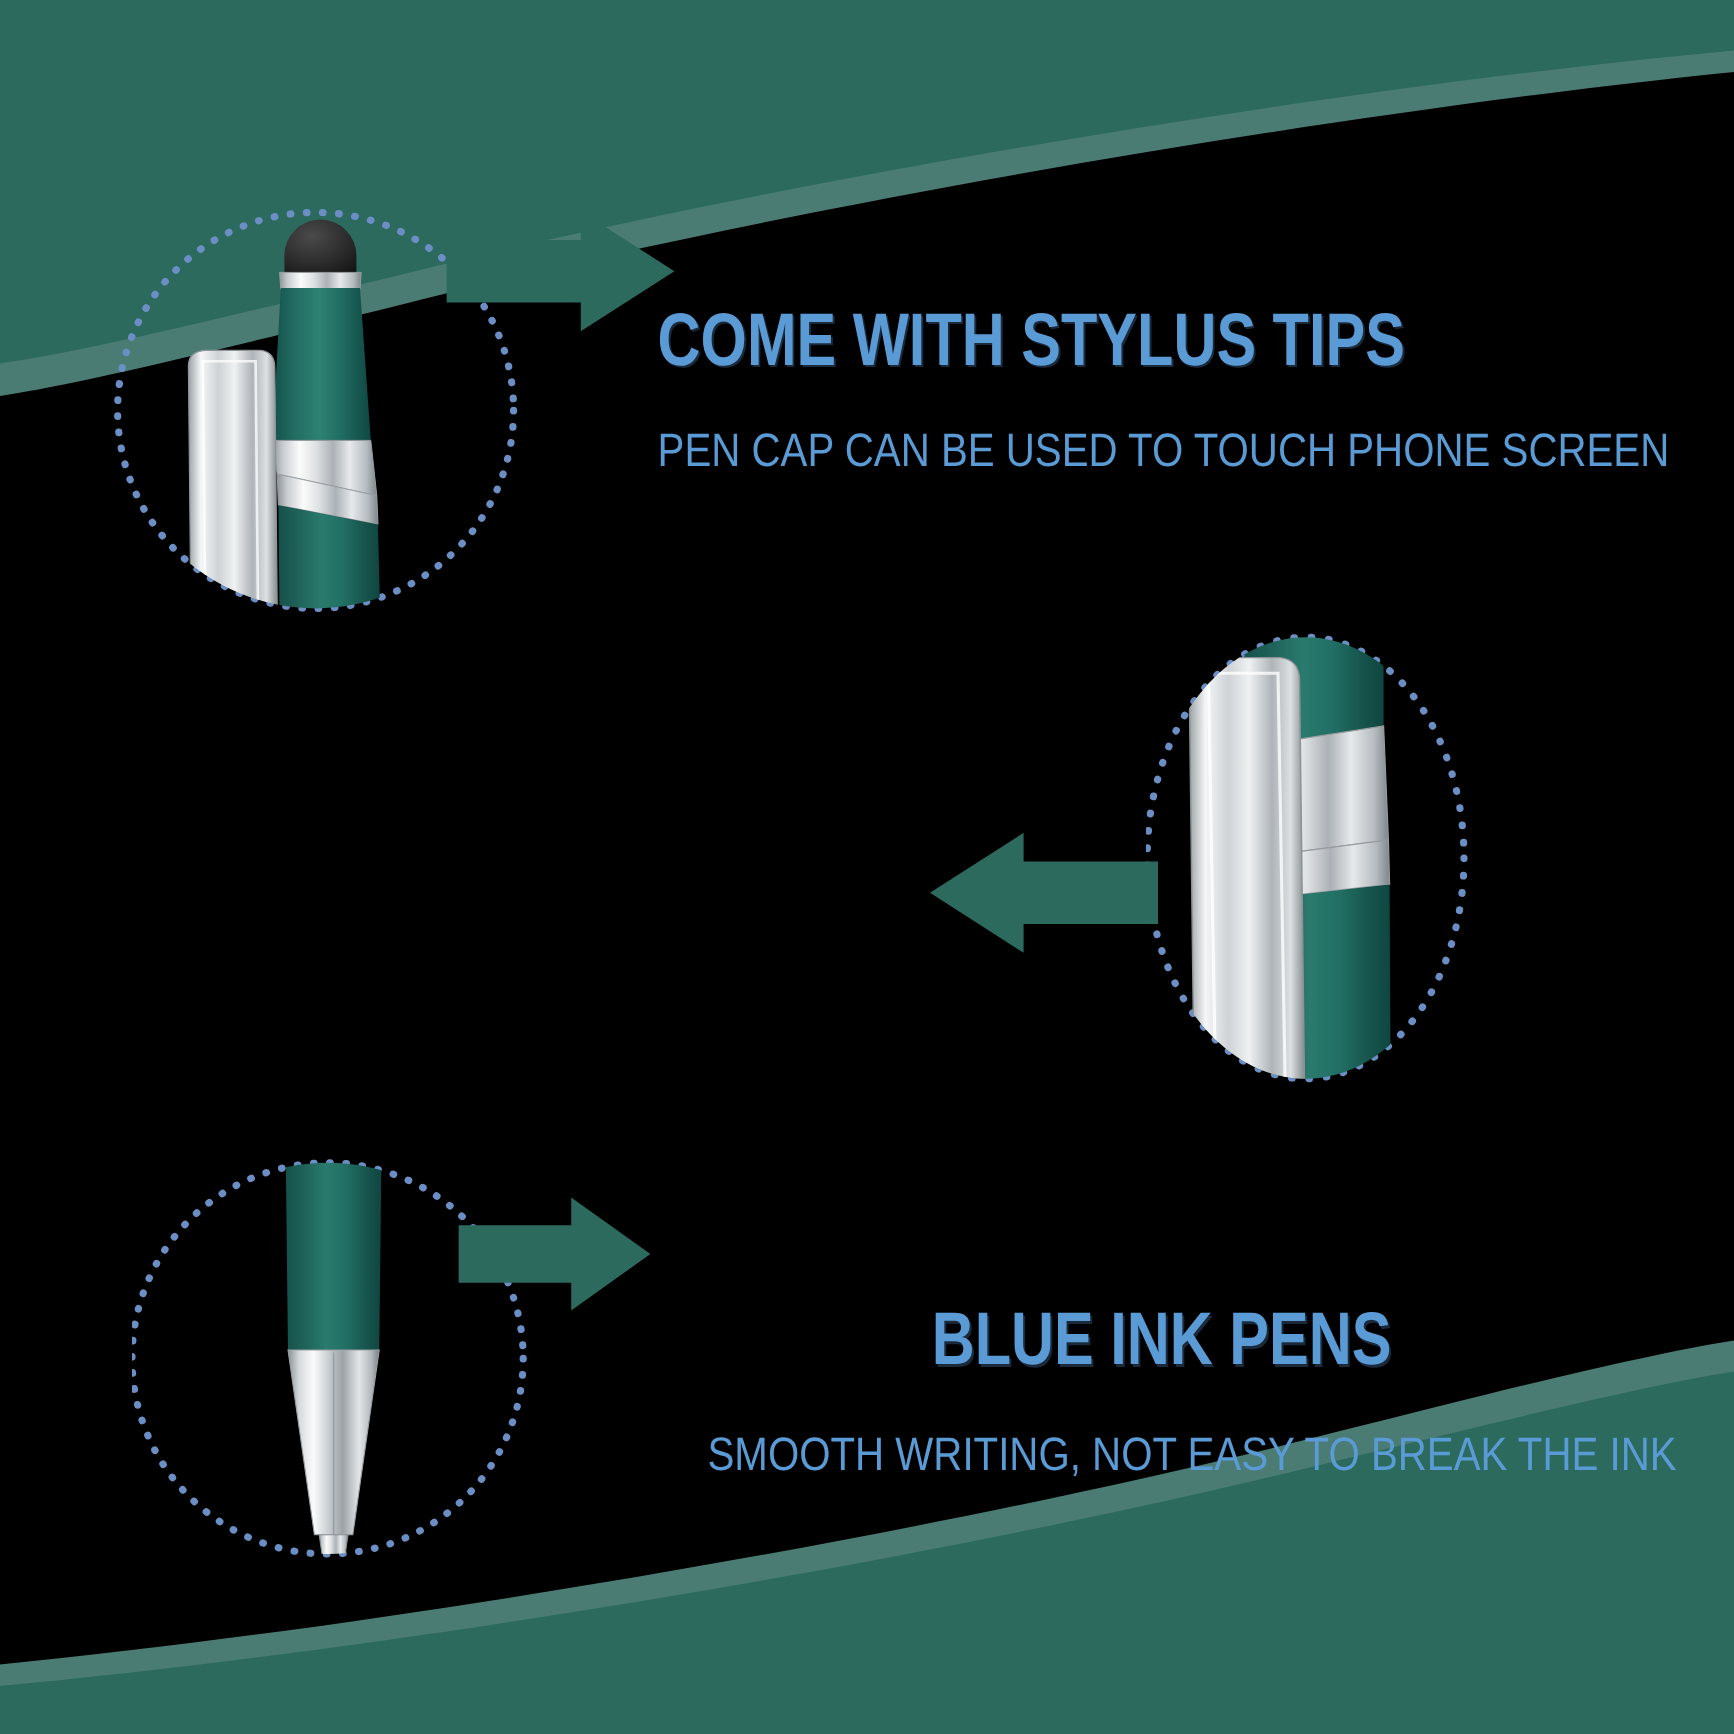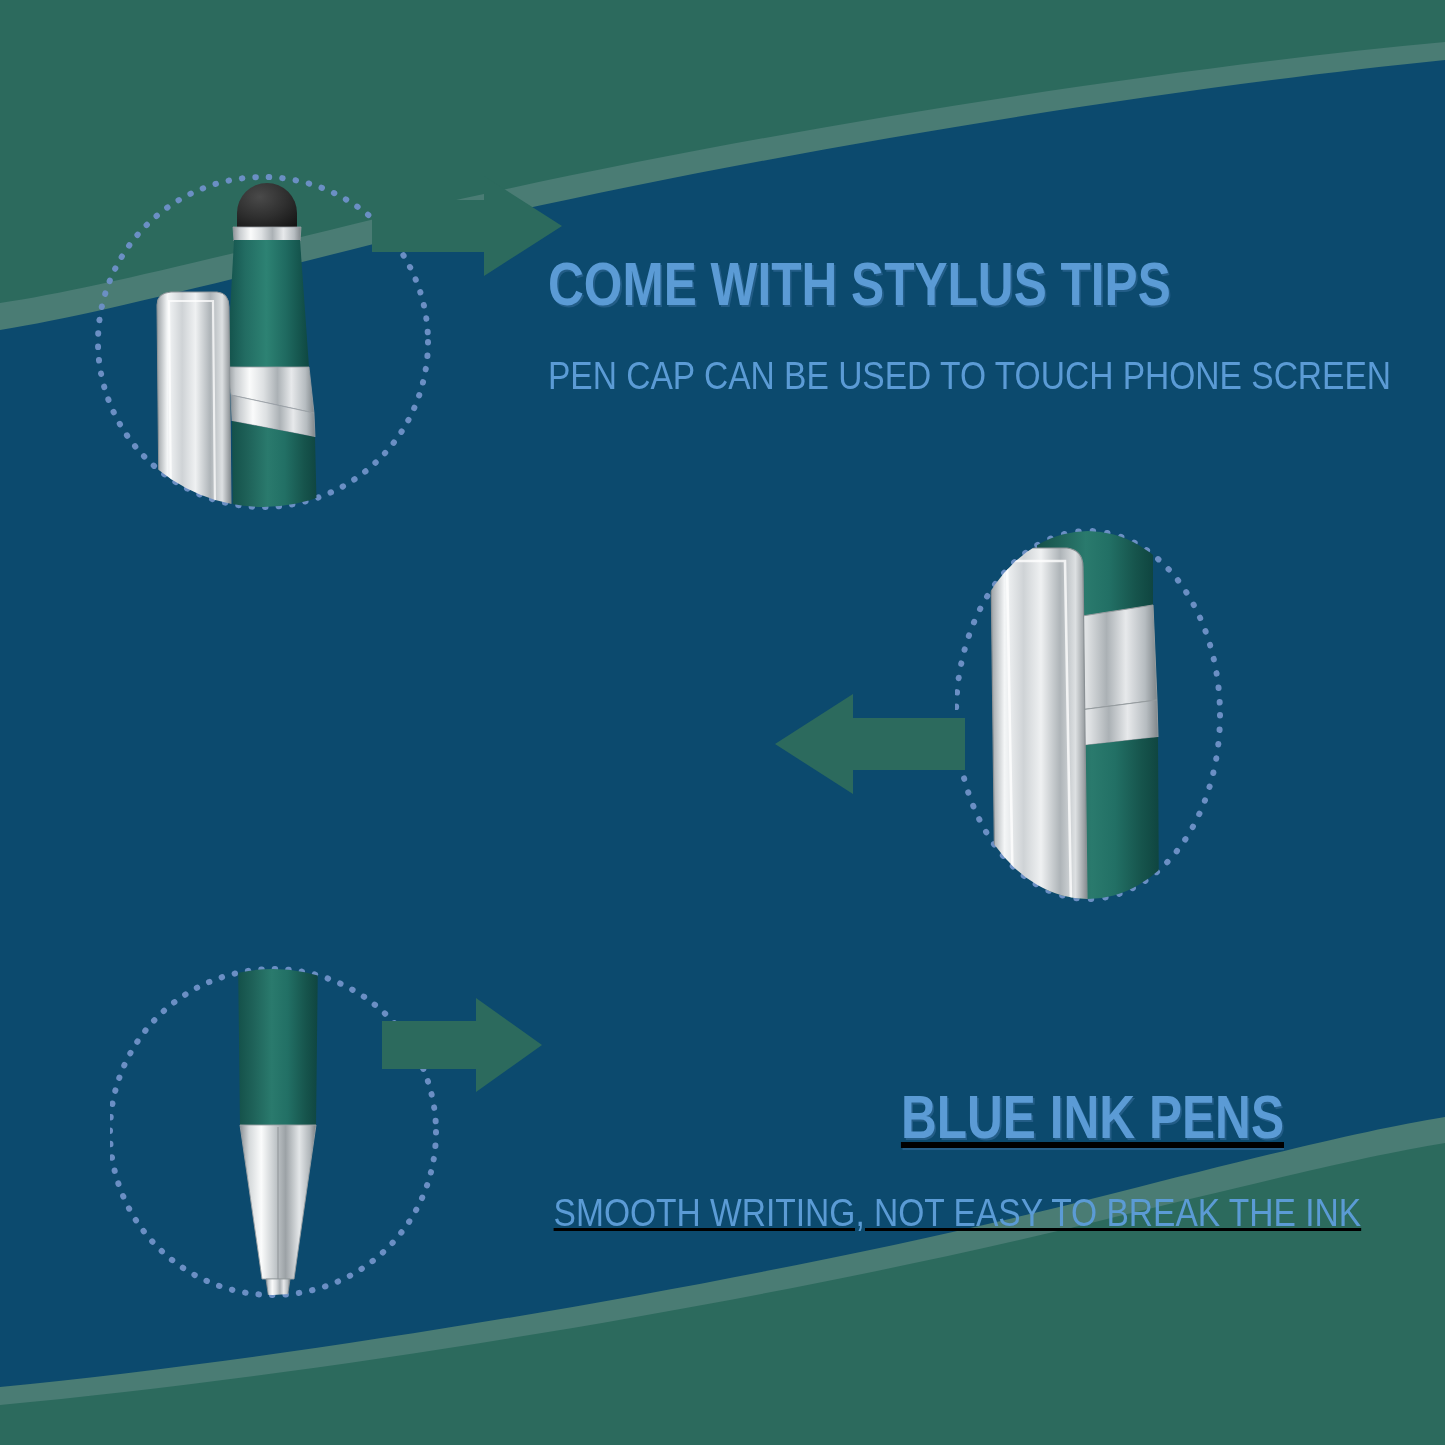--- a/index.html
+++ b/index.html
@@ -9,21 +9,21 @@
     background: #ffffff;
   }
   body {
     font-family: "Liberation Sans", sans-serif;
   }
 
   #infographic {
     position: relative;
     width: 1445px;
     height: 1445px;
-    background: #0c4a6e;
+    background: #000000;
     overflow: hidden;
   }
 
   
   .corner-swoosh {
     position: absolute;
     pointer-events: none;
   }
   .corner-swoosh svg {
     display: block;
@@ -101,21 +101,21 @@
   #panel-stylus .text-block   { left: 548px; top: 252px; text-align: left; }
   #panel-stylus .feature-sub  { margin-top: 40px; }
 
   
   #panel-clip #fig-clip    { left: 955px;  top: 505px;  width: 270px; height: 420px; }
   #panel-clip #arrow-clip  { left: 775px;  top: 690px;  width: 190px; height: 108px; }
 
   
   #panel-ink #fig-ink    { left: 110px; top: 935px;  width: 330px; height: 400px; }
   #panel-ink #arrow-ink  { left: 382px; top: 995px;  width: 160px; height: 100px; }
-  #panel-ink .text-block { left: 492px; top: 1085px; width: 880px; text-align: right; text-decoration: underline; }
+  #panel-ink .text-block { left: 528px; top: 1085px; width: 880px; text-align: center; }
   #panel-ink .feature-sub { margin-top: 44px; }
 </style>
 </head>
 <body>
 
 <div id="infographic">
 
   <svg width="0" height="0" style="position:absolute" aria-hidden="true">
     <defs>
 

